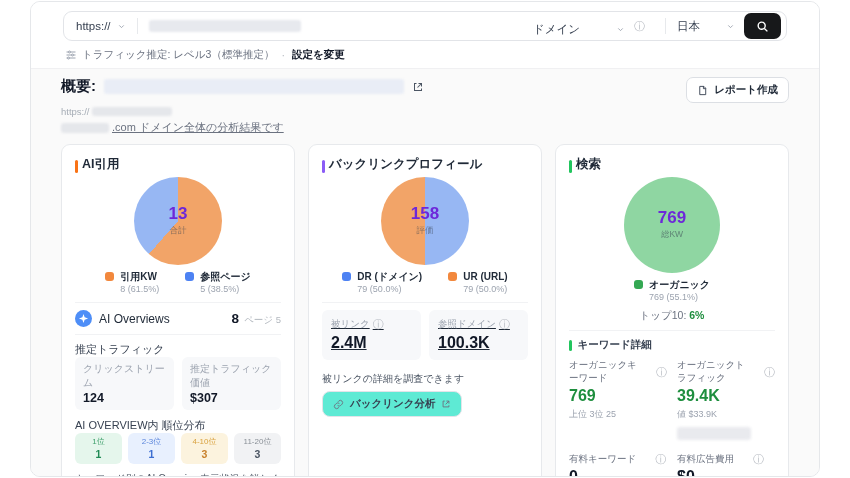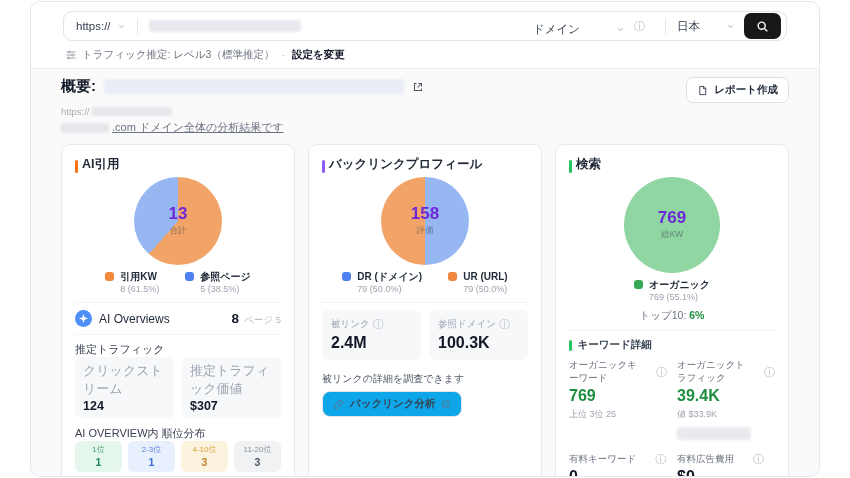--- a/index.html
+++ b/index.html
@@ -59,31 +59,31 @@
   .hr { border:none; border-top:1px solid #f1f2f4; margin:7px 0; }
   .aio-row { display:flex; align-items:center; gap:7px; font-size:12px; color:#1f2937; height:17px; }
   .aio-icon { width:17px; height:17px; border-radius:50%; background:#4e8ef7; display:flex; align-items:center; justify-content:center; flex:none; }
   .aio-right { margin-left:auto; display:flex; align-items:baseline; gap:5px; }
   .aio-val { font-size:13.5px; font-weight:700; color:#111827; }
   .aio-suffix { font-size:9.5px; color:#b3b8bf; }
   .sec-label { font-size:11px; font-weight:400; color:#374151; margin:0 0; }
   .sec-label.mt { margin-top:8px; }
   .tiles { display:flex; gap:8px; }
   .tile { flex:1; background:#f7f8fa; border-radius:6px; padding:5px 8px; }
-  .t-label { font-size:13px; color:#9ca3af; display:flex; align-items:center; gap:3px; }
+  .t-label { font-size:10px; color:#9ca3af; display:flex; align-items:center; gap:3px; }
   .t-value { font-size:12.5px; font-weight:700; color:#111827; margin-top:1px; }
-  .tile.lg { padding:8px 9px; }
+  .tile.lg { padding:8px 9px;text-decoration:underline; }
   .tile.lg .t-label { font-size:9.5px; }
   .tile.lg .t-value { font-size:16px; margin-top:3px; }
   .chips { display:flex; gap:6px; }
   .chip { flex:1; border-radius:6px; text-align:center; padding:3px 0 4px; }
   .chip-label { font-size:8px; }
   .chip-value { font-size:10.5px; font-weight:700; margin-top:1px; }
   .hint { font-size:10px; color:#4b5563; margin:8px 0 5px; }
-  .action-btn { display:inline-flex; align-items:center; gap:6px; background:#0ea5e9; border:1px solid #e2e4e9; border-radius:8px; padding:5px 10px; font-size:10.5px; font-weight:600; color:#374151; cursor:pointer; }
+  .action-btn { display:inline-flex; align-items:center; gap:6px; background:#5eead4; border:1px solid #e2e4e9; border-radius:8px; padding:5px 10px; font-size:10.5px; font-weight:600; color:#374151; cursor:pointer; }
   .link-ic { width:11px; height:11px; stroke:#6b7280; fill:none; stroke-width:2; flex:none; }
   .ext-s { width:10px; height:10px; stroke:#6b7280; fill:none; stroke-width:2.2; flex:none; }
 
   
   .top10 { text-align:center; font-size:10.5px; color:#6b7280; margin-top:6px; }
   .top10 b { color:#1e8e3e; }
   .kw-head { display:flex; align-items:center; gap:6px; font-size:10.5px; font-weight:700; color:#374151; margin:1px 0 7px; }
   .kw-bar { width:2.5px; height:11px; background:#22c55e; border-radius:2px; }
   .metrics { display:grid; grid-template-columns:1fr 1fr; column-gap:10px; row-gap:13px; }
   .m-label { font-size:9.5px; color:#6b7280; display:flex; align-items:center; gap:19px; }

